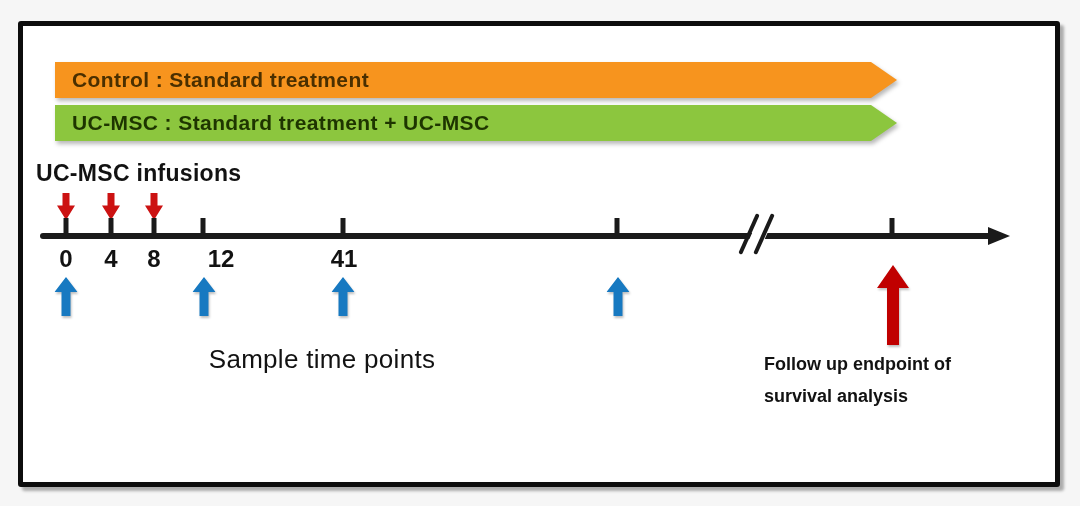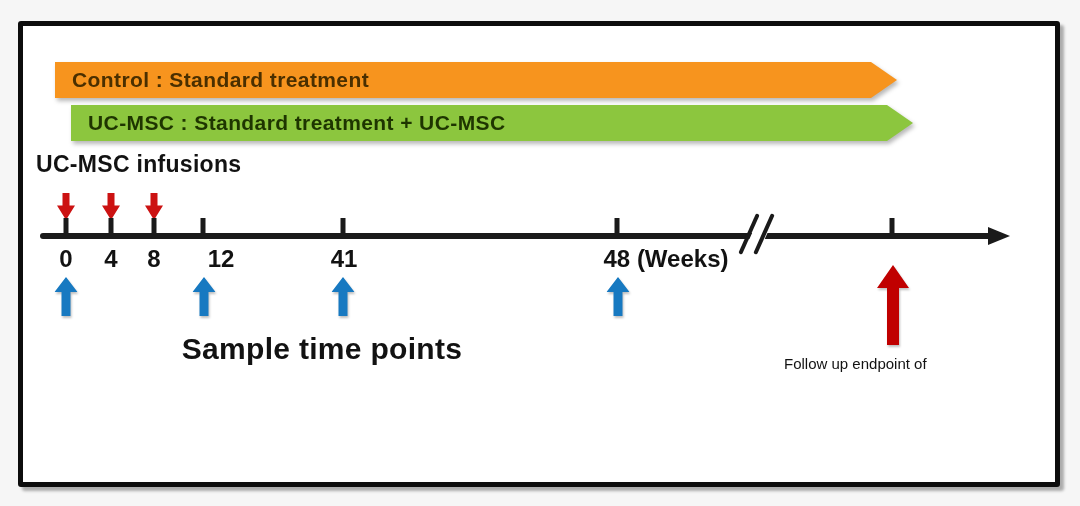--- a/index.html
+++ b/index.html
@@ -42,37 +42,37 @@
   .banner-shape{
     width:100%;height:100%;
     clip-path:polygon(0 0, calc(100% - 26px) 0, 100% 50%, calc(100% - 26px) 100%, 0 100%);
     display:flex;align-items:center;
     padding-left:17px;box-sizing:border-box;
     font-weight:bold;font-size:21px;letter-spacing:0.4px;
   }
   .banner-control{top:62px;}
   .banner-control .banner-shape{background:var(--control_banner);color:var(--control_text);}
   .banner-ucmsc{top:105px;}
-  .banner-ucmsc .banner-shape{background:var(--ucmsc_banner);color:var(--ucmsc_text);margin-left:16px;}
+  .banner-ucmsc .banner-shape{background:var(--ucmsc_banner);color:var(--ucmsc_text);}
   
   .infusions-label{
-    position:absolute;left:36px;top:151px;
+    position:absolute;left:36px;top:160px;
     font-weight:bold;font-size:23px;color:var(--ink);
     letter-spacing:0.3px;
   }
   .sample-label{
-    position:absolute;left:322px;top:332px;
+    position:absolute;left:322px;top:344px;
     transform:translateX(-50%);
-    font-weight:bold;font-size:30px;color:var(--ink);
+    font-weight:normal;font-size:26px;color:var(--ink);
     white-space:nowrap;letter-spacing:0.3px;
   }
   .followup-label{
     position:absolute;left:764px;top:348px;
-    font-weight:normal;font-size:15px;color:var(--ink);
-    line-height:32px;white-space:nowrap;margin-left:20px;
+    font-weight:bold;font-size:18px;color:var(--ink);
+    line-height:32px;white-space:nowrap;
   }
   
   .tl-line{
     position:absolute;left:40px;top:233px;
     width:952px;height:6px;border-radius:3px;
     background:var(--timeline);
   }
   .tl-arrowhead{
     position:absolute;left:988px;top:227px;
     width:0;height:0;
@@ -151,21 +151,20 @@
 
   <div class="break-gap"></div>
   <div class="break-slash" style="left:747px"></div>
   <div class="break-slash" style="left:762px"></div>
 
   <div class="tick-label" style="left:66px">0</div>
   <div class="tick-label" style="left:111px">4</div>
   <div class="tick-label" style="left:154px">8</div>
   <div class="tick-label" style="left:221px">12</div>
   <div class="tick-label" style="left:344px">41</div>
-  <div class="tick-label" style="left:666px">48 (Weeks)</div>
 
   <div class="arrow sample-arrow" style="left:66px">
     <svg width="23" height="39" viewBox="0 0 23 39">
         <path d="M11.5 0 L23 15 H16 V39 H7 V15 H0 Z" style="fill:var(--sample_arrow)"></path>
       </svg>
   </div>
   <div class="arrow sample-arrow" style="left:204px">
     <svg width="23" height="39" viewBox="0 0 23 39">
         <path d="M11.5 0 L23 15 H16 V39 H7 V15 H0 Z" style="fill:var(--sample_arrow)"></path>
       </svg>
@@ -183,14 +182,15 @@
 
   <div class="sample-label">Sample time points</div>
 
   <div class="arrow followup-arrow" style="left:893px">
     <svg width="32" height="80" viewBox="0 0 32 80">
         <path d="M16 0 L32 23 H22 V80 H10 V23 H0 Z" style="fill:var(--followup_arrow)"></path>
       </svg>
   </div>
   <div class="followup-label">
     <div>Follow up endpoint of</div>
+    <div>survival analysis</div>
   </div>
 </div>
 
 </body></html>

